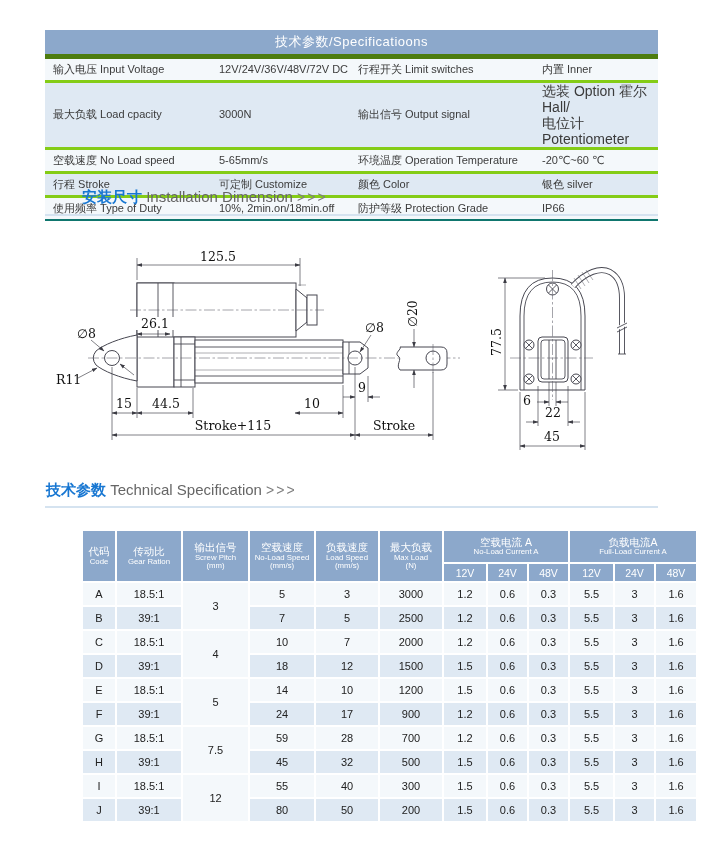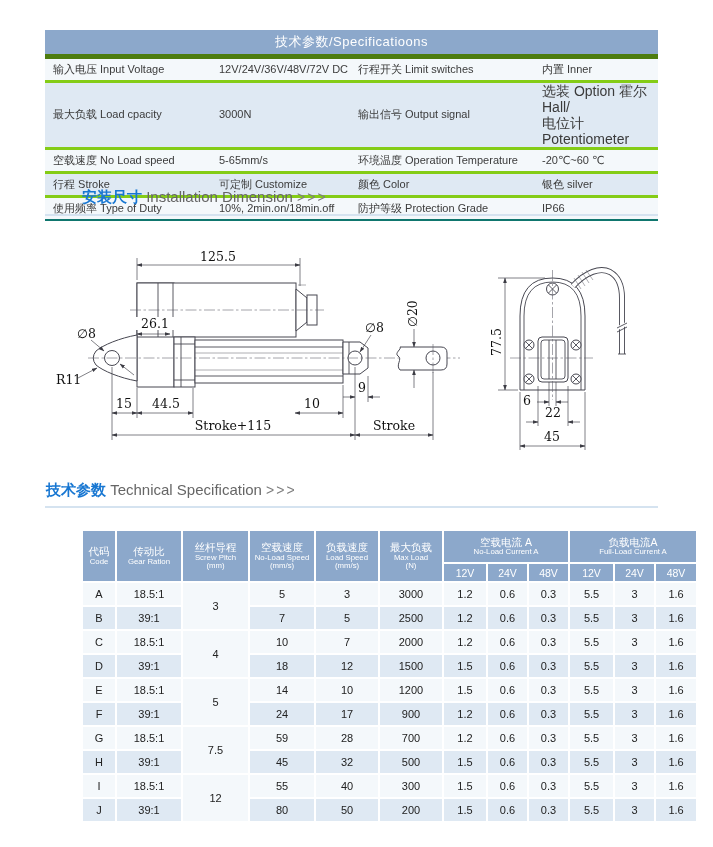--- a/index.html
+++ b/index.html
@@ -286,21 +286,21 @@
       <tr>
         <th rowspan="2">
           <div class="cn">代码</div>
           <div class="en">Code</div>
         </th>
         <th rowspan="2">
           <div class="cn">传动比</div>
           <div class="en">Gear Ration</div>
         </th>
         <th rowspan="2">
-          <div class="cn">丝杆导程</div>
+          <div class="cn">输出信号</div>
           <div class="en">Screw Pitch</div>
           <div class="en">(mm)</div>
         </th>
         <th rowspan="2">
           <div class="cn">空载速度</div>
           <div class="en">No-Load Speed</div>
           <div class="en">(mm/s)</div>
         </th>
         <th rowspan="2">
           <div class="cn">负载速度</div>

